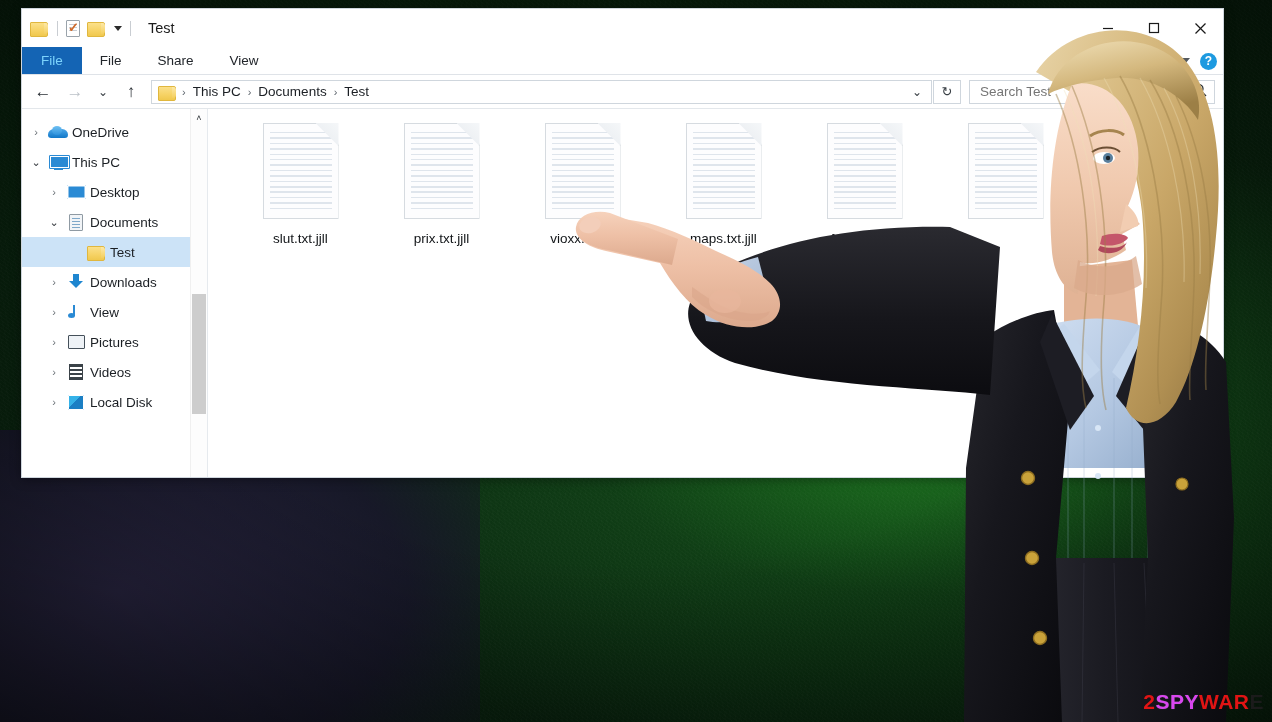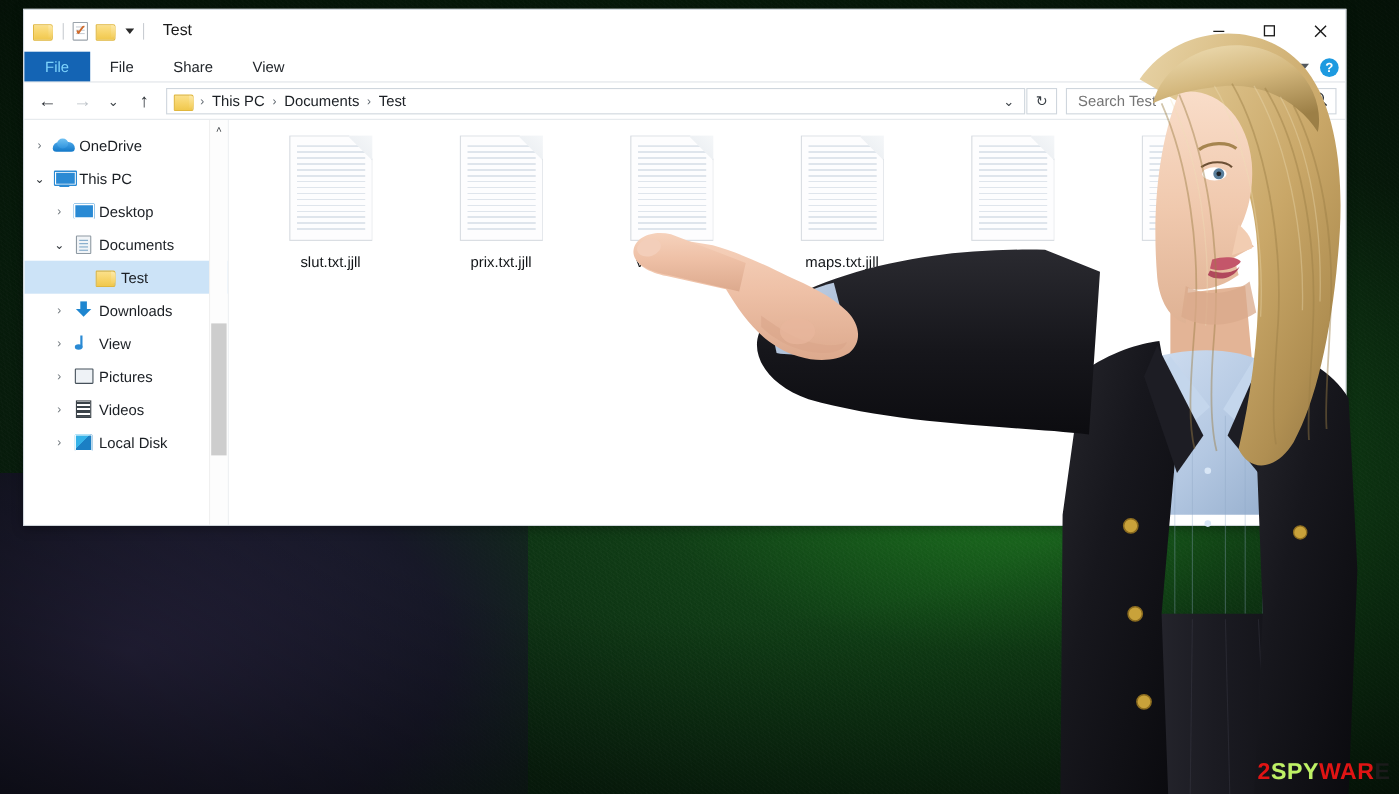--- a/index.html
+++ b/index.html
@@ -277,21 +277,21 @@
   .nav-scroll .thumb {
     position: absolute; left: 1px; right: 1px; top: 185px; height: 120px;
     background: #cdcdcd;
   }
 
   
   .content {
     flex: 1; background: #fff; position: relative; overflow: hidden;
   }
   .filegrid {
-    display: flex; padding: 14px 0 0 22px; gap: 14px;
+    display: flex; padding: 14px 0 0 22px; gap: 0;
   }
   .fileitem {
     width: 141px; display: flex; flex-direction: column; align-items: center;
   }
   .filename {
     margin-top: 12px; font-size: 13.5px; color: #121518; white-space: nowrap;
   }
   .txticon {
     width: 76px; height: 96px; position: relative;
   }
@@ -355,21 +355,21 @@
 
   
   #watermark {
     position: absolute; right: 8px; bottom: 8px;
     z-index: 20;
     font-size: 21px; font-weight: 700; letter-spacing: .5px;
     display: flex; align-items: baseline;
     font-family: "Liberation Sans", sans-serif;
   }
   .wm-2 { color: #e01414; }
-  .wm-spy { color: #bef264; text-shadow: 0 0 1px rgba(255,255,255,.25); }
+  .wm-spy { color: #d946ef; text-shadow: 0 0 1px rgba(255,255,255,.25); }
   .wm-war { color: #e01414; }
   .wm-e { color: #1b1b1b; }
 </style>
 </head>
 <body>
 
 <div id="stage">
 
   <div class="bg-layer"></div>
   <div class="bg-noise"></div>

